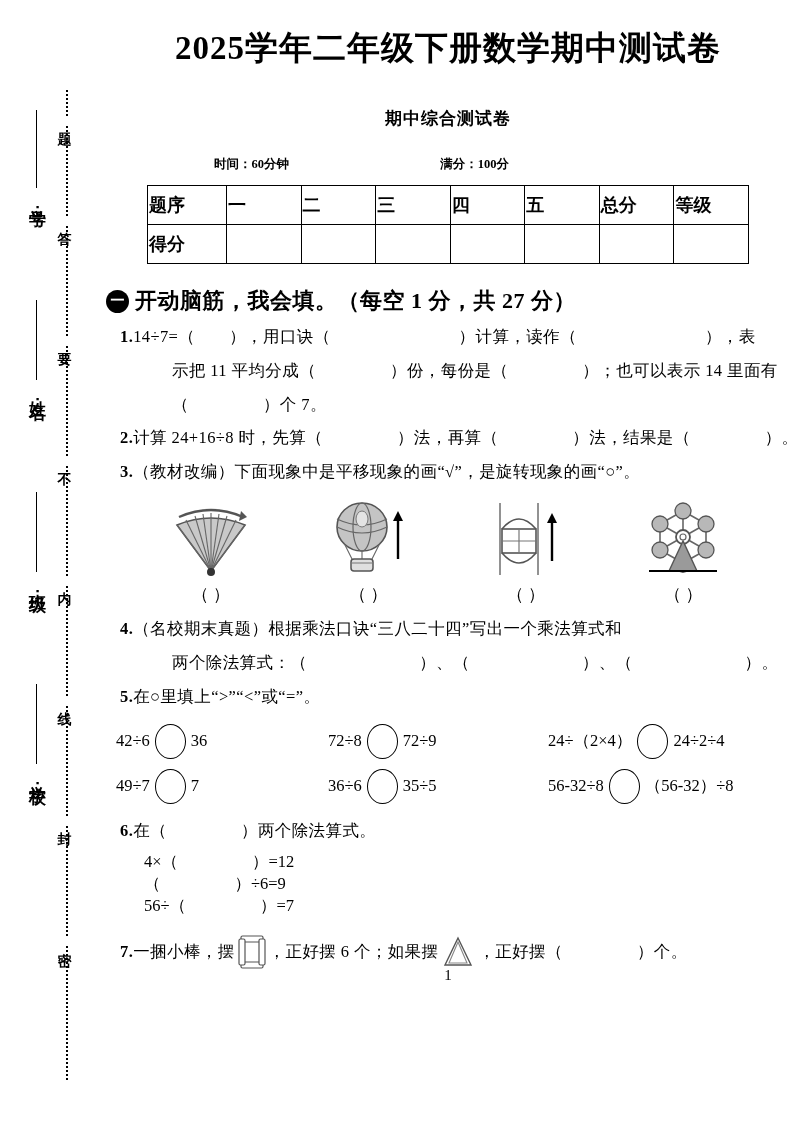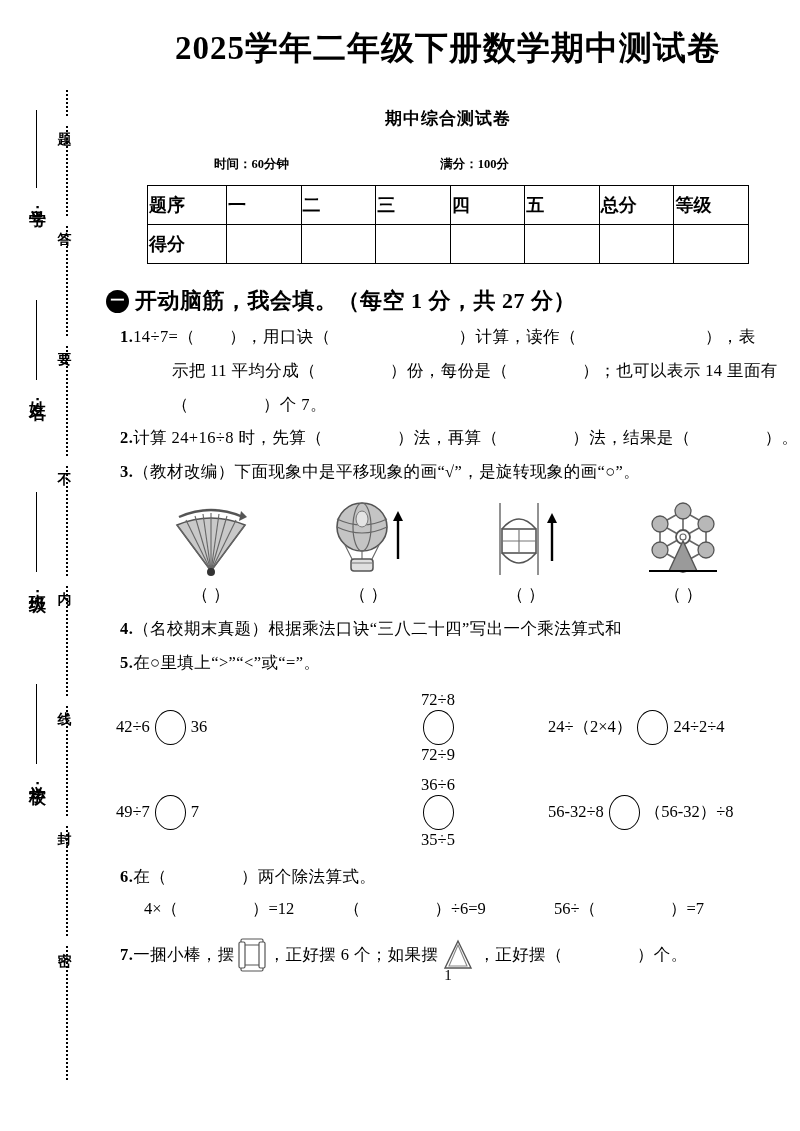--- a/index.html
+++ b/index.html
@@ -61,27 +61,27 @@
   .blank-xl{display:inline-block;width:128px;}
   
   .picrow{display:flex;margin:10px 0 0 36px;width:630px;}
   .piccell{flex:1 1 0;display:flex;flex-direction:column;align-items:center;}
   .picbox{height:78px;display:flex;align-items:flex-end;justify-content:center;}
   .parens{font-size:17px;margin-top:6px;letter-spacing:0;}
   
   .cmprow{display:flex;margin-left:20px;margin-top:10px;width:650px;font-size:16.5px;}
   .cmpitem{display:flex;align-items:center;white-space:nowrap;}
   .cmpitem.c1{width:212px;}
-  .cmpitem.c2{width:220px;flex-direction:column;}
+  .cmpitem.c2{width:220px;}
   .circ{
     display:inline-block;width:29px;height:33px;border:1.6px solid #000;
     border-radius:50%;margin:0 5px;
   }
   
-  .fillrow{display:flex;margin-left:48px;margin-top:4px;font-size:16.5px;}
+  .fillrow{display:flex;margin-left:48px;margin-top:4px;font-size:16.5px;flex-direction:column;}
   .fillrow .f1{width:200px;}
   .fillrow .f2{width:210px;}
   .pagenum{position:absolute;bottom:18px;left:0;width:704px;text-align:center;font-size:15px;}
   svg{display:block;}
 </style>
 </head>
 <body>
 
 <div class="seal-margin">
   <div class="vrule" style="left:36px;top:110px;height:78px;"></div>
@@ -243,20 +243,21 @@
           <path d="M48 40 L34 70 L62 70 Z" fill="#9a9a9a" stroke="#555" stroke-width="1.4"></path>
           <line x1="14" y1="70" x2="82" y2="70" stroke="#000" stroke-width="2.2"></line>
         </svg>
       </div>
       <div class="parens">（    ）</div>
     </div>
   </div>
 
   <div class="q" style="margin-top:6px;">
     <span class="num">4.</span><span>（名校期末真题）根据乘法口诀“三八二十四”写出一个乘法算式和</span>
+    <div class="qind"><span>两个除法算式：（</span><span class="blank-l"></span><span>）、（</span><span class="blank-l"></span><span>）、（</span><span class="blank-l"></span><span>）。</span></div>
   </div>
 
   <div class="q">
     <span class="num">5.</span><span>在○里填上“&gt;”“&lt;”或“=”。</span>
   </div>
 
   <div class="cmprow">
     <div class="cmpitem c1">
       <span>42÷6</span>
       <span class="circ"></span>

